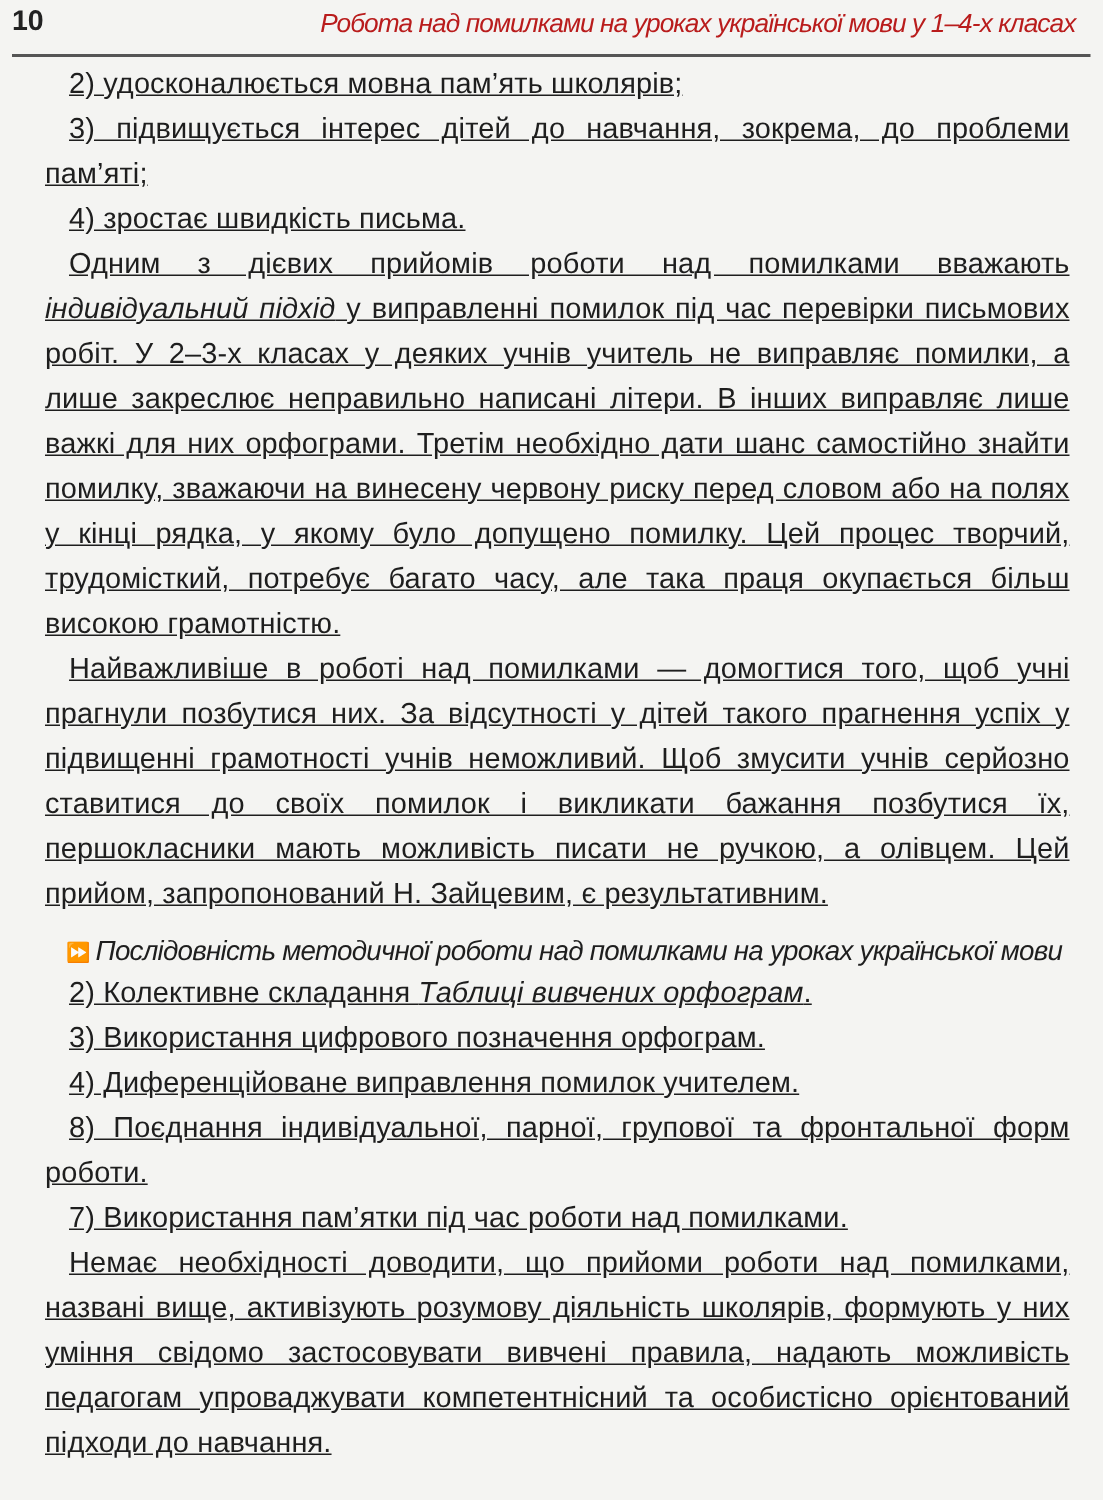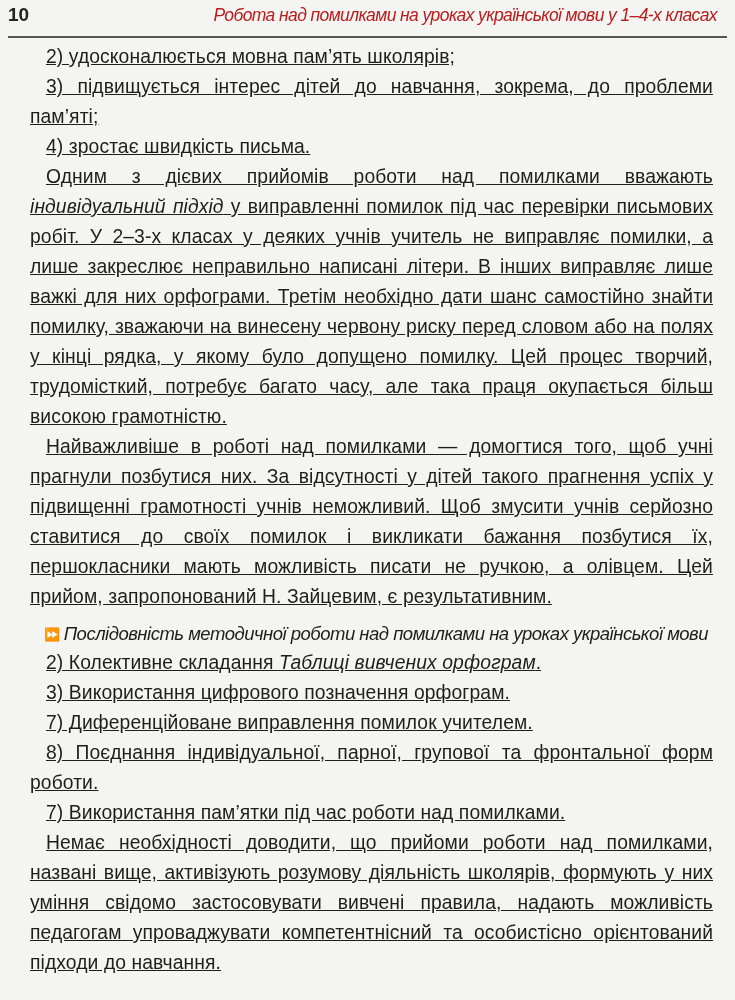--- a/index.html
+++ b/index.html
@@ -61,18 +61,18 @@
   <p class="indent">4) зростає швидкість письма.</p>
 
   <p class="indent"><span>Одним з дієвих прийомів роботи над помилками вважають </span><span class="ital">індивідуальний підхід</span><span> у виправленні помилок під час перевірки письмових робіт. У 2–3-х класах у деяких учнів учитель не виправляє помилки, а лише закреслює неправильно написані літери. В інших виправляє лише важкі для них орфограми. Третім необхідно дати шанс самостійно знайти помилку, зважаючи на винесену червону риску перед словом або на полях у кінці рядка, у якому було допущено помилку. Цей процес творчий, трудомісткий, потребує багато часу, але така праця окупається більш високою грамотністю.</span></p>
 
   <p class="indent">Найважливіше в роботі над помилками — домогтися того, щоб учні прагнули позбутися них. За відсутності у дітей такого прагнення успіх у підвищенні грамотності учнів неможливий. Щоб змусити учнів серйозно ставитися до своїх помилок і викликати бажання позбутися їх, першокласники мають можливість писати не ручкою, а олівцем. Цей прийом, запропонований Н. Зайцевим, є результативним.</p>
 
   <p class="section-heading"><span class="arrow">⏩</span><span>Послідовність методичної роботи над помилками на уроках української мови</span></p>
 
   <p class="indent"><span>2) Колективне складання </span><span class="ital">Таблиці вивчених орфограм</span><span>.</span></p>
   <p class="indent">3) Використання цифрового позначення орфограм.</p>
-  <p class="indent">7) Диференційоване виправлення помилок учителем.</p>
+  <p class="indent">4) Диференційоване виправлення помилок учителем.</p>
   <p class="indent">8) Поєднання індивідуальної, парної, групової та фронтальної форм роботи.</p>
   <p class="indent">7) Використання пам’ятки під час роботи над помилками.</p>
 
   <p class="indent">Немає необхідності доводити, що прийоми роботи над помилками, названі вище, активізують розумову діяльність школярів, формують у них уміння свідомо застосовувати вивчені правила, надають можливість педагогам упроваджувати компетентнісний та особистісно орієнтований підходи до навчання.</p>
 </div>
 
 </body></html>

